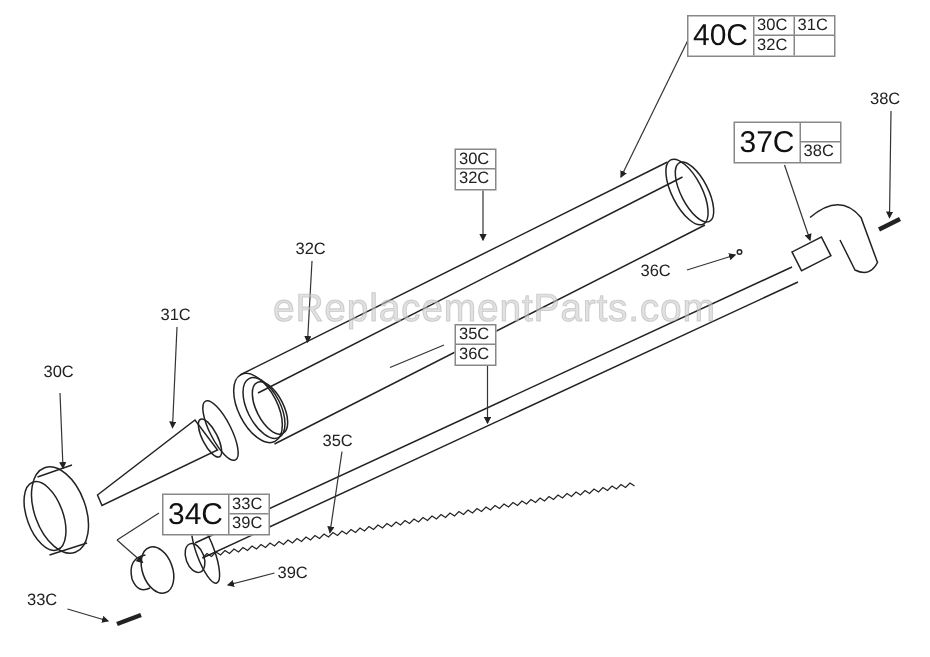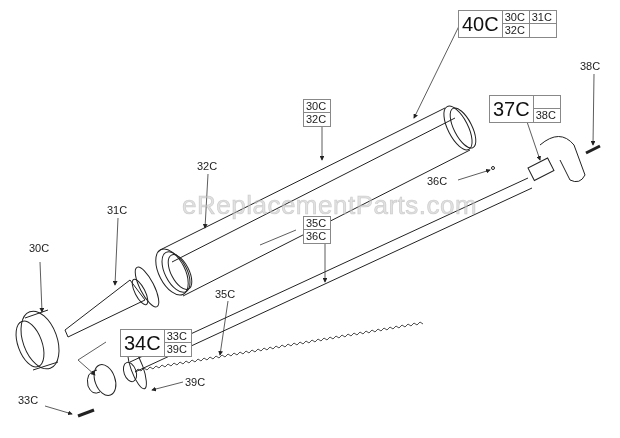--- a/index.html
+++ b/index.html
@@ -120,34 +120,34 @@
   </div>
 </div>
 
 <div class="box" style="left:303px;top:99px">
   <div class="subs">
     <div class="sub last-col">30C</div>
     <div class="sub last-col">32C</div>
   </div>
 </div>
 
-<div class="box" style="left:489px;top:95px">
+<div class="box" style="left:489px;top:81px">
   <div class="main">37C</div>
   <div class="subs">
     <div class="sub last-col"></div>
     <div class="sub last-col">38C</div>
   </div>
 </div>
 
 <div class="box" style="left:303px;top:216px">
   <div class="subs">
     <div class="sub last-col">35C</div>
     <div class="sub last-col">36C</div>
   </div>
 </div>
 
-<div class="box" style="left:120px;top:329px">
+<div class="box" style="left:108px;top:329px">
   <div class="main">34C</div>
   <div class="subs">
     <div class="sub last-col">33C</div>
     <div class="sub last-col">39C</div>
   </div>
 </div>
 
 </body></html>

